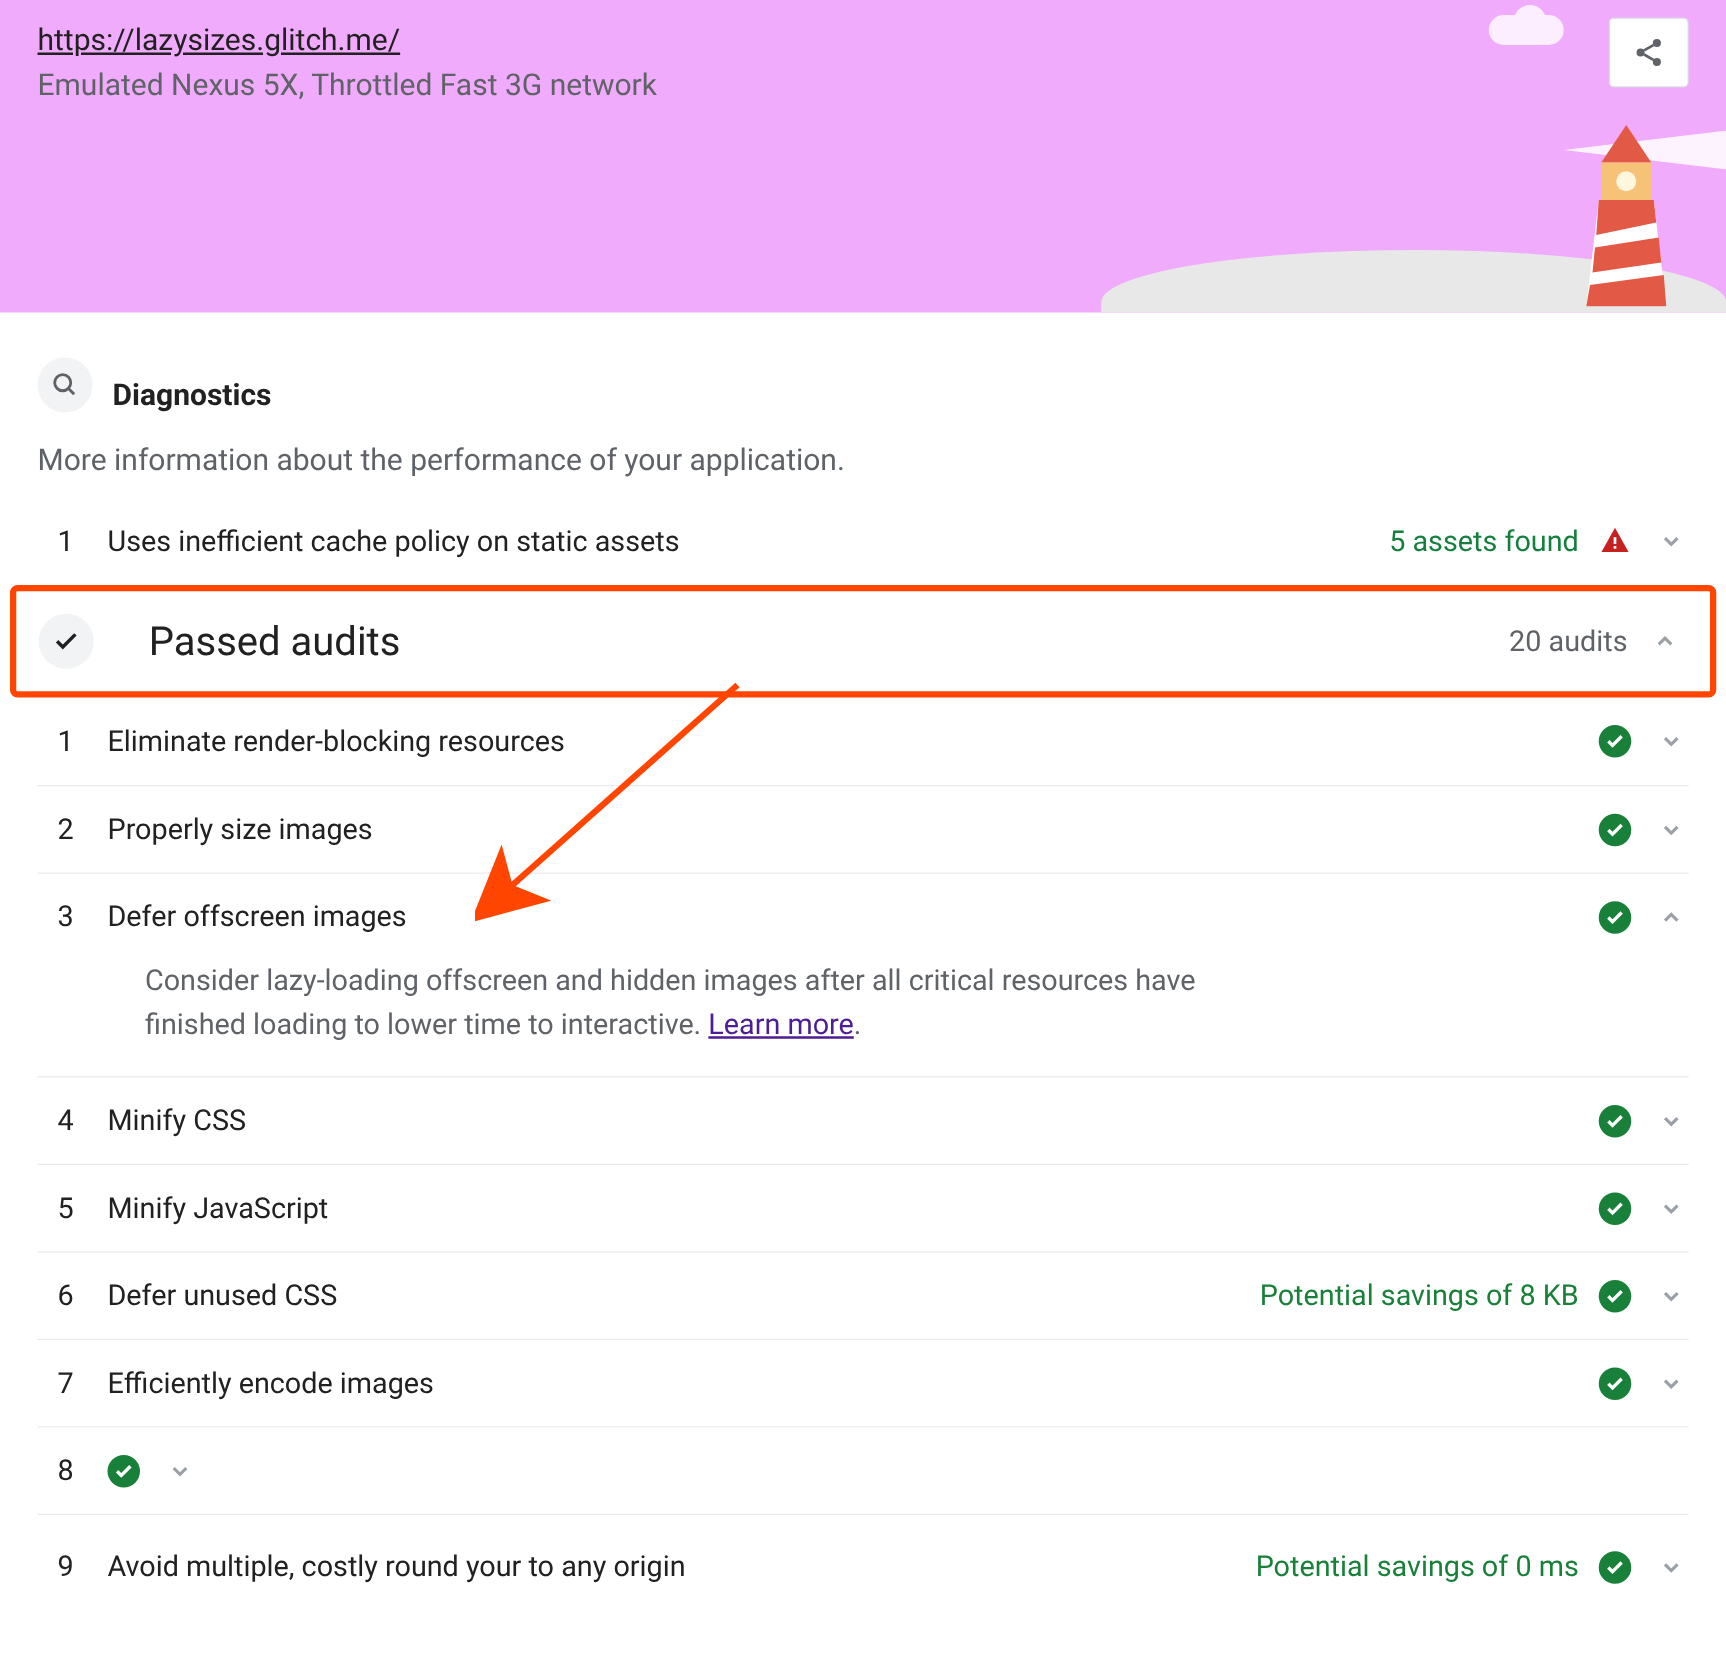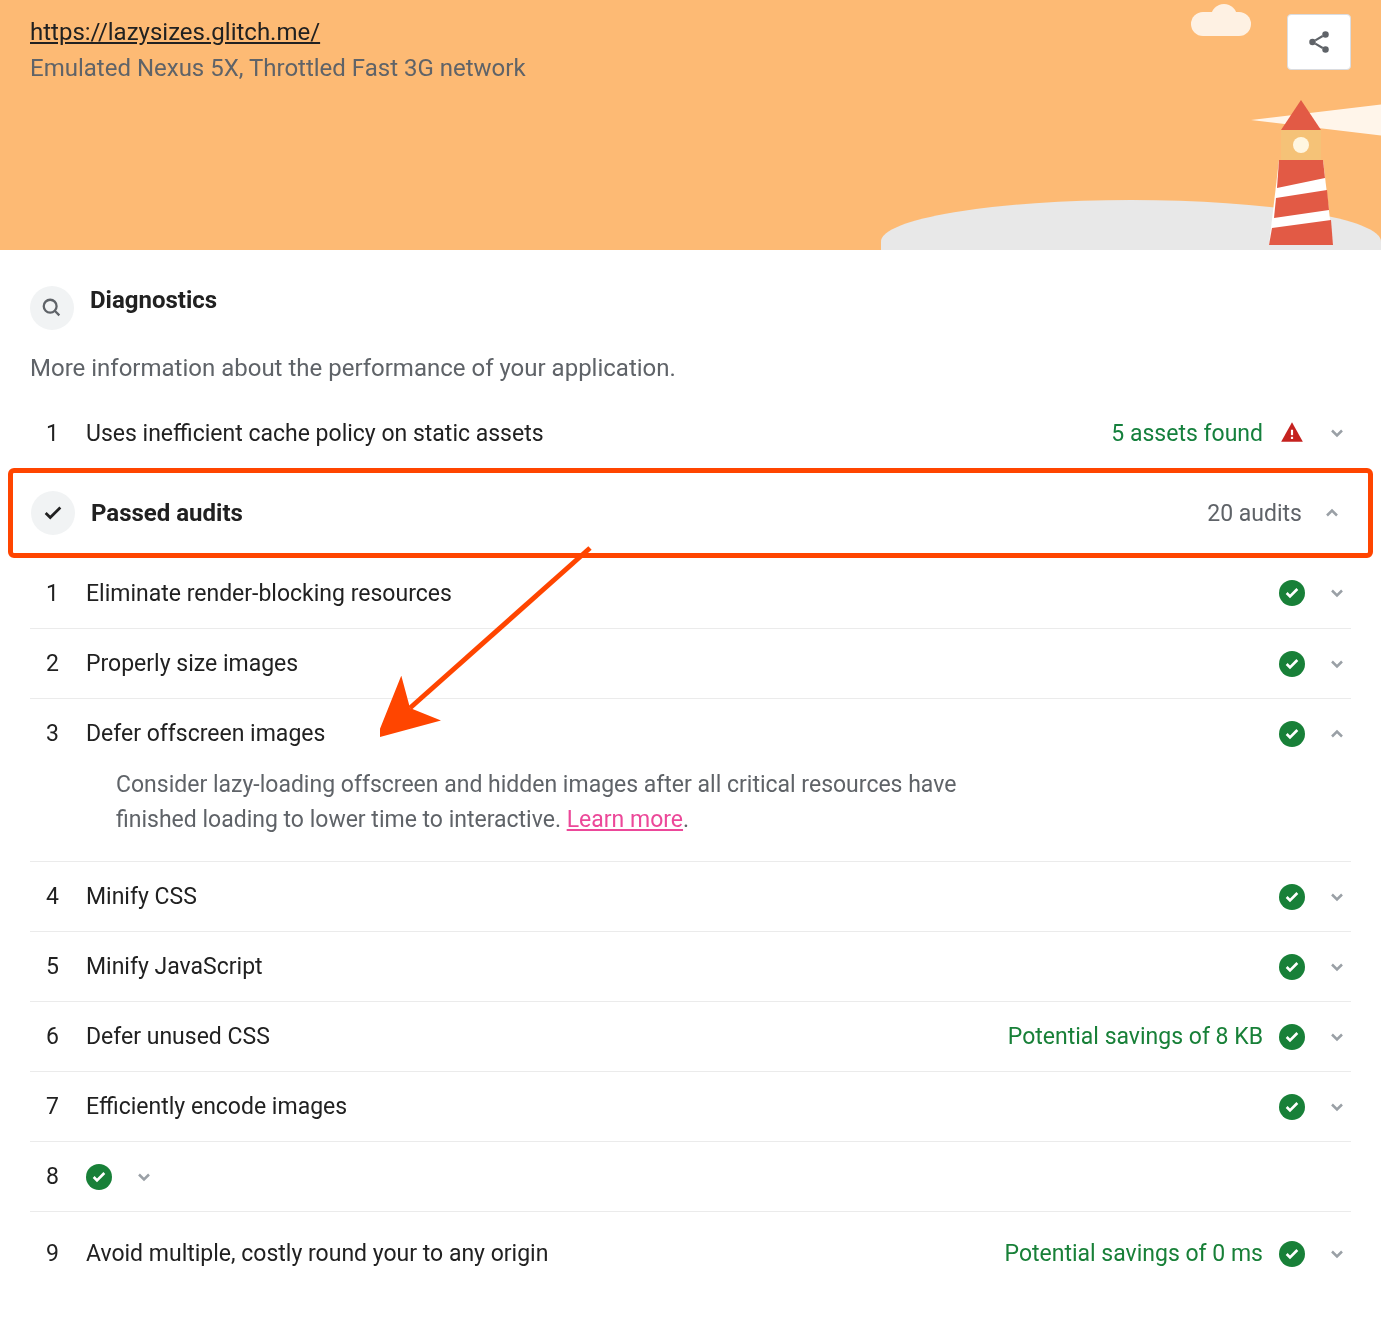--- a/index.html
+++ b/index.html
@@ -3,21 +3,21 @@
   <meta charset="utf-8">
   <style>
     * { box-sizing: border-box; margin: 0; padding: 0; }
     body {
       font-family: Roboto, 'Helvetica Neue', Arial, sans-serif;
       background: #fff;
       color: #212121;
       width: 1381px;
     }
     .header {
-      background: #fdba74;
+      background: #f0abfc;
       padding: 18px 30px 0 30px;
       height: 250px;
       position: relative;
       overflow: hidden;
     }
     .url-link {
       color: #212121;
       font-size: 24px;
       text-decoration: underline;
       font-weight: 400;
@@ -86,21 +86,21 @@
       width: 500px;
       height: 50px;
       background: #e8e8e8;
       border-radius: 60% 60% 0 0 / 100% 100% 0 0;
     }
     .content {
       padding: 20px 30px;
     }
     .section-header {
       display: flex;
-      align-items: flex-start;
+      align-items: flex-end;
       padding: 16px 0;
     }
     .icon-circle {
       width: 44px;
       height: 44px;
       border-radius: 50%;
       background: #f1f3f4;
       display: flex;
       align-items: center;
       justify-content: center;
@@ -171,33 +171,34 @@
       justify-content: center;
     }
     .highlight-box {
       border: 5px solid #ff4500;
       border-radius: 6px;
       margin: 0 -22px;
       padding: 0 22px;
     }
     .highlight-box .audit-row { border-top: none; padding: 18px 0; }
     .passed-title {
-      font-size: 24px;
-      font-weight: 700;
+      font-size: 32px;
+      font-weight: 400;
       flex: 1;
+      margin-left: 28px;
     }
     .expanded-desc {
       padding: 0 0 24px 86px;
       font-size: 23px;
       color: #5f6368;
       line-height: 1.5;
       max-width: 1010px;
     }
     .learn-more {
-      color: #ec4899;
+      color: #4c1d95;
     }
     .arrow-annotation {
       position: absolute;
       pointer-events: none;
       z-index: 10;
     }
   </style>
 </head>
 <body>
 

